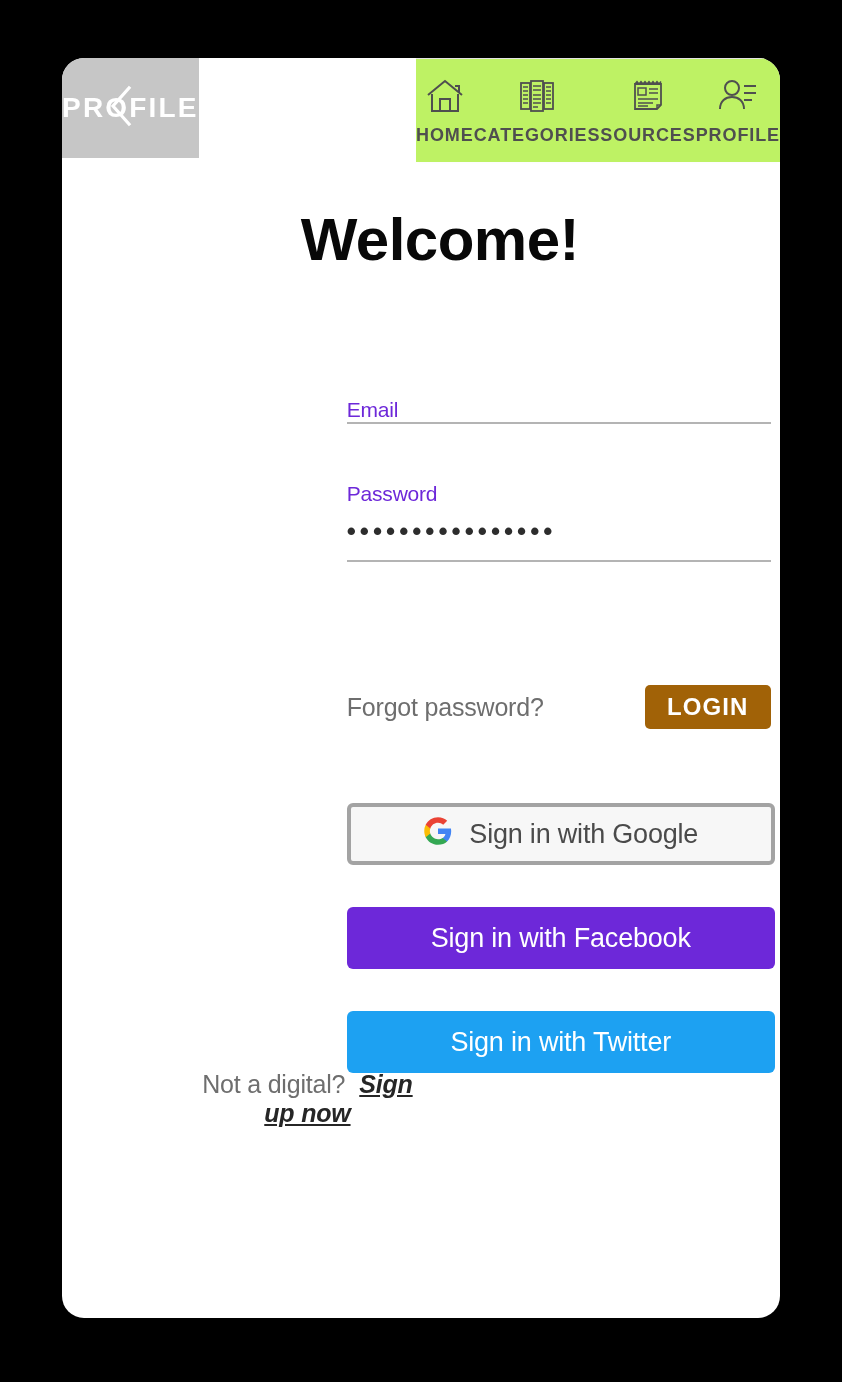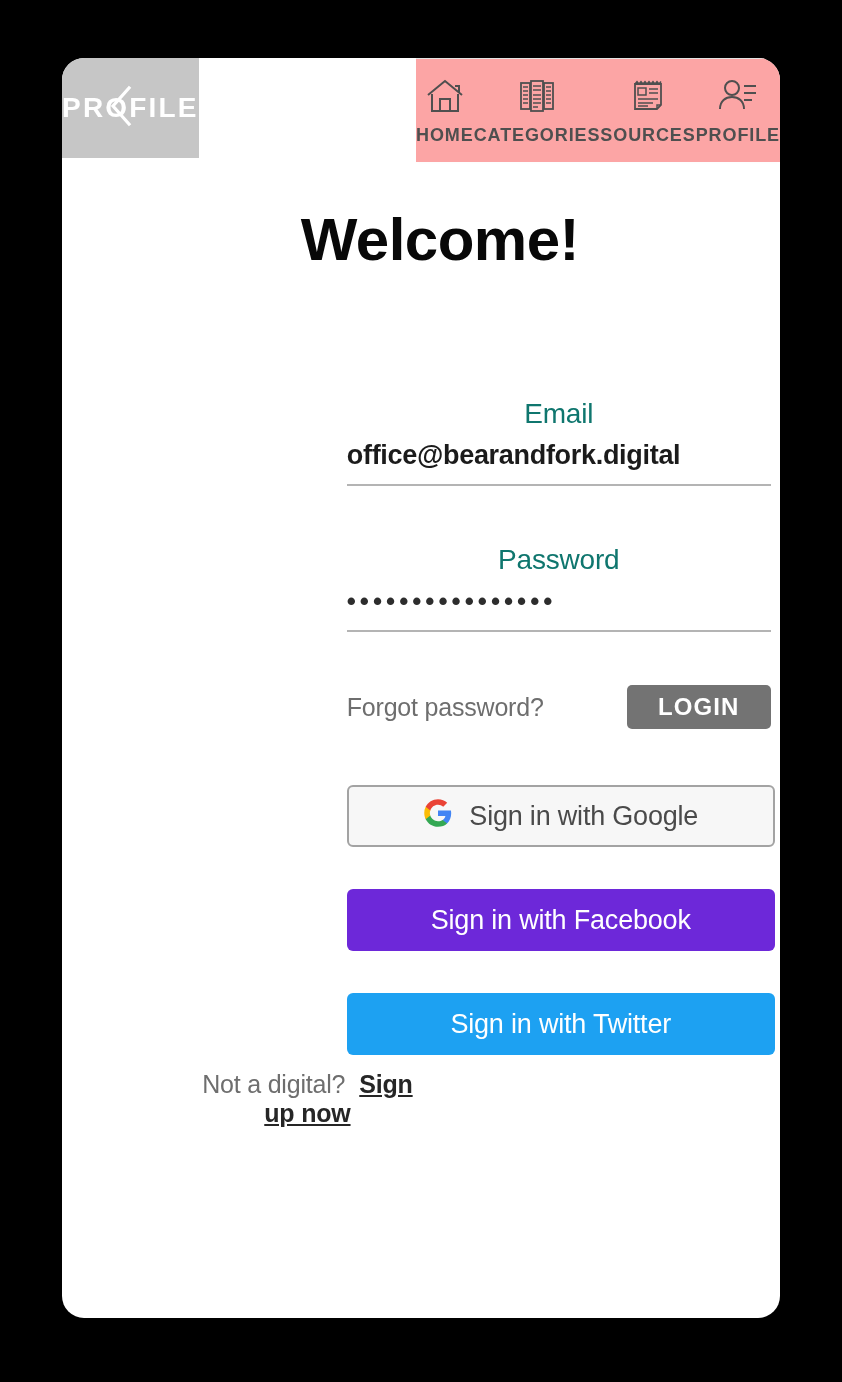--- a/index.html
+++ b/index.html
@@ -89,24 +89,23 @@
   
   #login-form {
     position: absolute;
     left: 148px;
     top: 340px;
     width: 424px;
   }
   .field { position: relative; }
   .field + .field { margin-top: 58px; }
   .field-label {
-    font-size: 28px;
-    color: #0f766e;
-    letter-spacing: -0.2px;
-    text-align: center;
+    font-size: 21px;
+    color: #6d28d9;
+    letter-spacing: -0.2px;
   }
   .field-value {
     margin-top: 10px;
     font-size: 27px;
     color: #1b1b1b;
     font-weight: bold;
     letter-spacing: -0.3px;
     min-height: 32px;
     padding-bottom: 12px;
     white-space: nowrap;
@@ -131,28 +130,28 @@
     display: flex;
     align-items: center;
     justify-content: space-between;
   }
   #forgot-password-link {
     font-size: 25px;
     color: #6e6e6e;
     letter-spacing: -0.2px;
   }
   #login-button {
-    background: #737373;
+    background: #a16207;
     color: #ffffff;
     font-size: 24px;
     font-weight: bold;
     letter-spacing: 1.1px;
     border: none;
     border-radius: 5px;
-    width: 144px;
+    width: 126px;
     height: 44px;
     font-family: "Liberation Sans", sans-serif;
     cursor: pointer;
     display: flex;
     align-items: center;
     justify-content: center;
   }
 
   
   #social-buttons {
@@ -170,22 +169,23 @@
     justify-content: center;
     font-size: 27px;
     letter-spacing: -0.2px;
     cursor: pointer;
     box-sizing: border-box;
     font-family: "Liberation Sans", sans-serif;
   }
   .social-button + .social-button { margin-top: 42px; }
   #google-signin-button {
     background: #f7f7f7;
-    border: 2px solid #a3a3a3;
+    border: 4px solid #a3a3a3;
     color: #4a4a4a;
+    margin-top: 18px;
   }
   #google-signin-button .social-label { margin-left: 16px; }
   #facebook-signin-button {
     background: #6d28d9;
     border: none;
     color: #ffffff;
   }
   #twitter-signin-button {
     background: #1da1f2;
     border: none;
@@ -201,27 +201,28 @@
     font-size: 25px;
     color: #6e6e6e;
     letter-spacing: -0.2px;
   }
   #signup-link {
     color: #262626;
     font-weight: bold;
     text-decoration: underline;
     margin-left: 14px;
     cursor: pointer;
+    font-style: italic;
   }
 
   
   #bottom-nav {
     flex: none;
     height: 103px;
-    background: #fca5a5;
+    background: #bef264;
     border-top: 1px solid #e2e2e2;
     box-shadow: 0 -2px 5px rgba(0,0,0,0.05);
     display: flex;
     align-items: center;
   }
   .nav-item {
     flex: 1 1 0;
     display: flex;
     flex-direction: column;
     align-items: center;
@@ -261,21 +262,20 @@
   <div id="content">
 
     <div id="welcome-block">
       <div id="welcome-heading">Welcome!</div>
     </div>
 
     <div id="login-form">
 
       <div class="field">
         <div class="field-label">Email</div>
-        <div class="field-value" placeholder="Email">office@bearandfork.digital</div>
         <div class="field-underline"></div>
       </div>
 
       <div class="field">
         <div class="field-label">Password</div>
         <div class="field-value is-password" placeholder="Password">••••••••••••••••</div>
         <div class="field-underline"></div>
       </div>
 
     </div>

